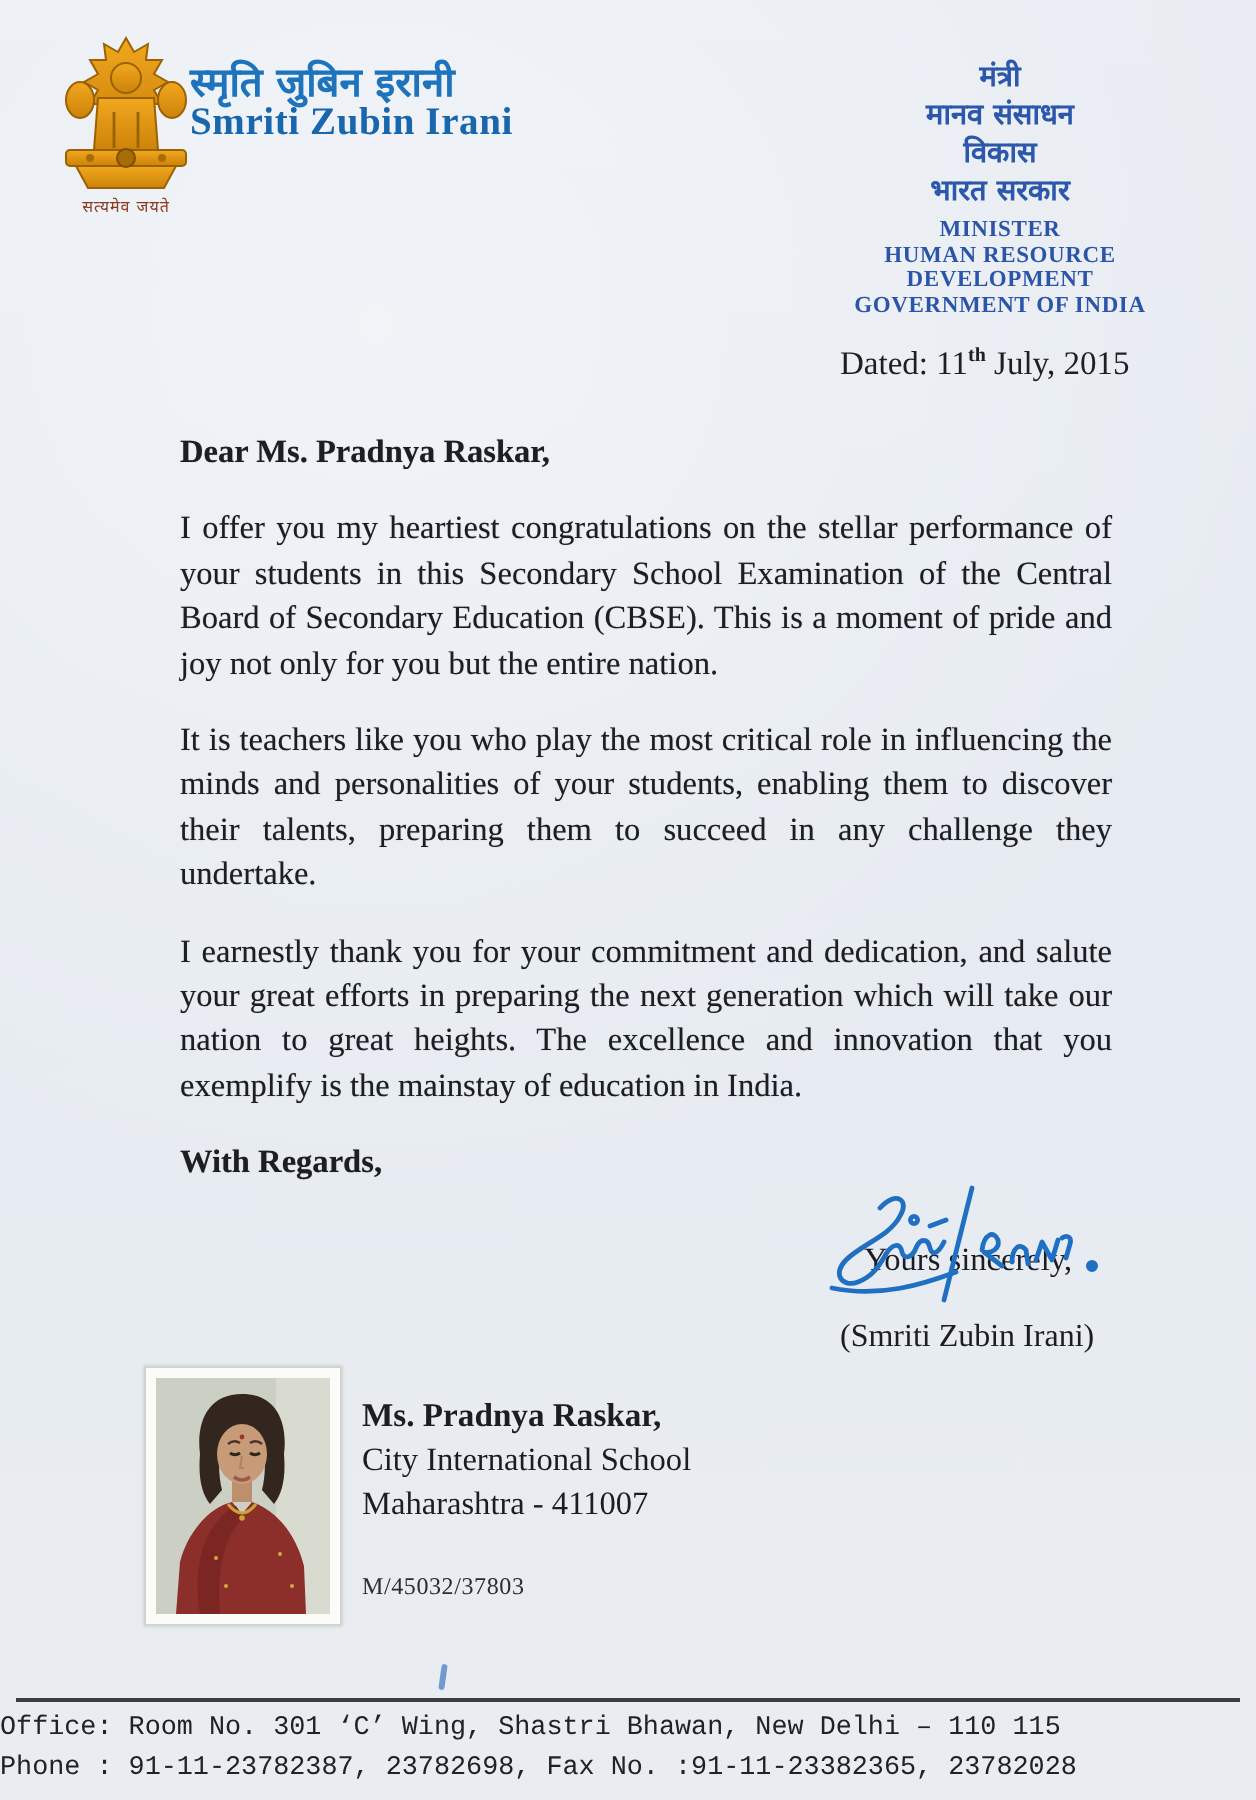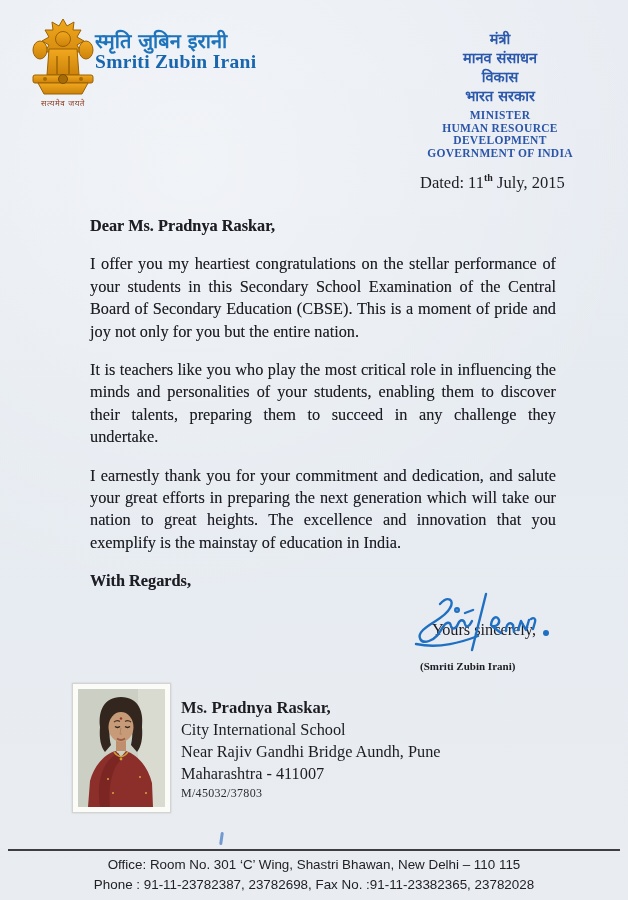--- a/index.html
+++ b/index.html
@@ -31,37 +31,37 @@
   .date-line { position:absolute; left:420px; top:172px; font-size:16.5px; color:#1e1e24; }
   .date-line sup { font-size:10px;font-weight:bold; }
   .body-block { position:absolute; left:90px; top:215px; width:466px; font-size:16.3px;
                 line-height:22.4px; text-align:justify; color:#1d1d23;
                 text-shadow:0 0 .4px rgba(25,25,35,.45); }
   .salutation { font-weight:bold; margin-bottom:16px; text-align:left; }
   .body-block p { margin-bottom:16px; }
   .closing { font-weight:bold; text-align:left; }
   .sign-off { position:absolute; left:432px; top:577px; font-size:16.3px;margin-top:43px; }
   .signature { position:absolute; left:410px; top:592px; }
-  .signature-name { position:absolute; left:420px; top:660px; font-size:11px; font-weight:bold;text-align:right; }
+  .signature-name { position:absolute; left:420px; top:660px; font-size:16px; font-weight:normal;text-align:right; }
   
   .photo-frame { position:absolute; left:72px; top:683px; width:99px; height:130px;
                  background:#fbfbf8; padding:5px; border:1px solid #d3d4cf;
                  box-shadow:0 0 2px rgba(0,0,0,.15); }
   .photo-frame svg { display:block; }
   .recipient-block { position:absolute; left:181px; top:697px; font-size:16.3px; line-height:22px; }
   .recipient-name { font-weight:bold; font-size:16.6px; }
   .recipient-ref { position:absolute; left:181px; top:786px; font-size:12px; font-weight:normal;
                    color:#2c2c32; letter-spacing:.3px; }
   
   .footer-divider { position:absolute; left:8px; top:849px; width:612px; height:2px;
                     background:#3c3c42; }
   .scan-mark { position:absolute; left:220px; top:832px; width:3px; height:13px;
                background:#4a7ec4; transform:rotate(8deg); opacity:.75; border-radius:2px; }
-  .footer-text { position:absolute; left:0; top:855px; width:628px; text-align:center;
-                 font-family:Liberation Sans, sans-serif; font-size:13.4px;
+  .footer-text { position:absolute; left:0; top:855px; width:628px; 
+                 font-family:Liberation Mono, monospace; font-size:13.4px;
                  line-height:19.5px; color:#222226; }
 </style>
 </head>
 <body>
 
 <div class="page">
 
   <div class="emblem-wrap">
     <svg width="78" height="80" viewBox="0 0 76 80">
       <defs>
@@ -156,21 +156,20 @@
       <circle cx="30" cy="90" r="1" fill="#d4a843"></circle>
         <circle cx="35" cy="104" r="1" fill="#d4a843"></circle>
       <circle cx="62" cy="88" r="1" fill="#d4a843"></circle>
         <circle cx="68" cy="104" r="1" fill="#d4a843"></circle>
     </svg>
   </div>
 
   <div class="recipient-block">
     <div class="recipient-name">Ms. Pradnya Raskar,</div>
     <div>City International School</div>
-    <div>Near Rajiv Gandhi Bridge Aundh, Pune</div>
     <div>Maharashtra - 411007</div>
   </div>
   <div class="recipient-ref">M/45032/37803</div>
 
   <div class="scan-mark"></div>
   <div class="footer-divider"></div>
   <div class="footer-text">
     <div>Office: Room No. 301 ‘C’ Wing, Shastri Bhawan, New Delhi – 110 115</div>
     <div>Phone : 91-11-23782387, 23782698, Fax No. :91-11-23382365, 23782028</div>
   </div>

